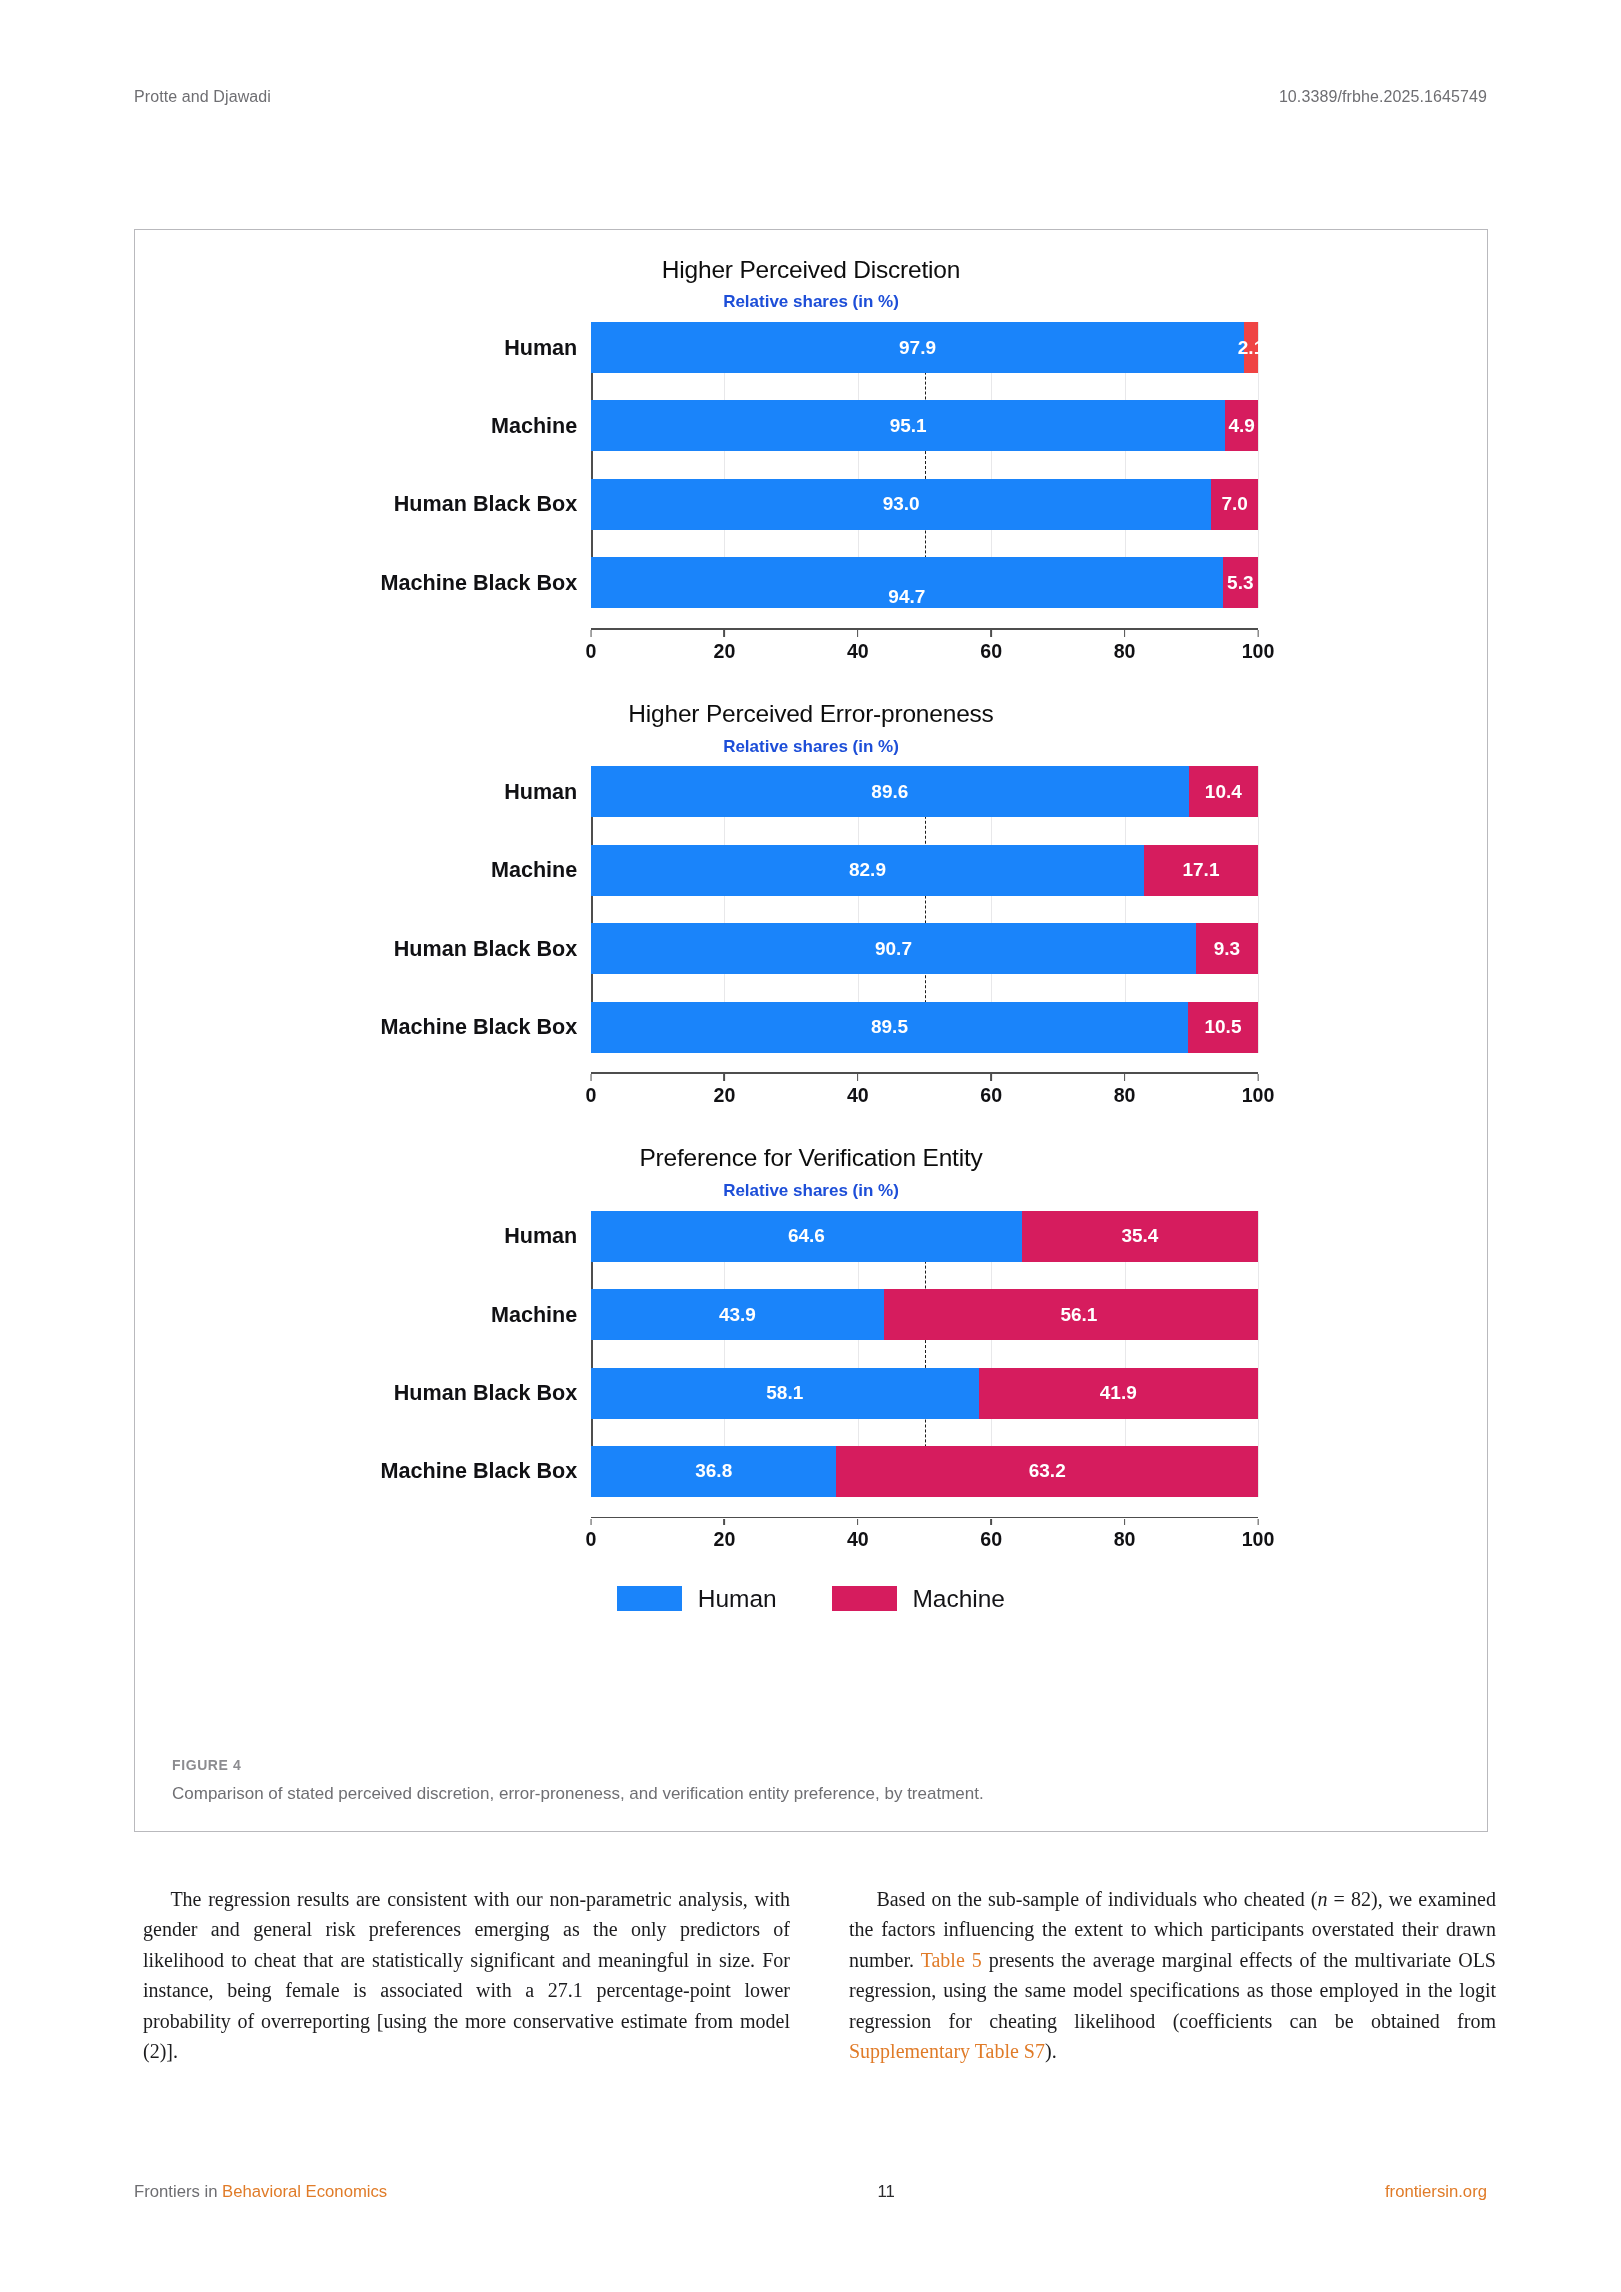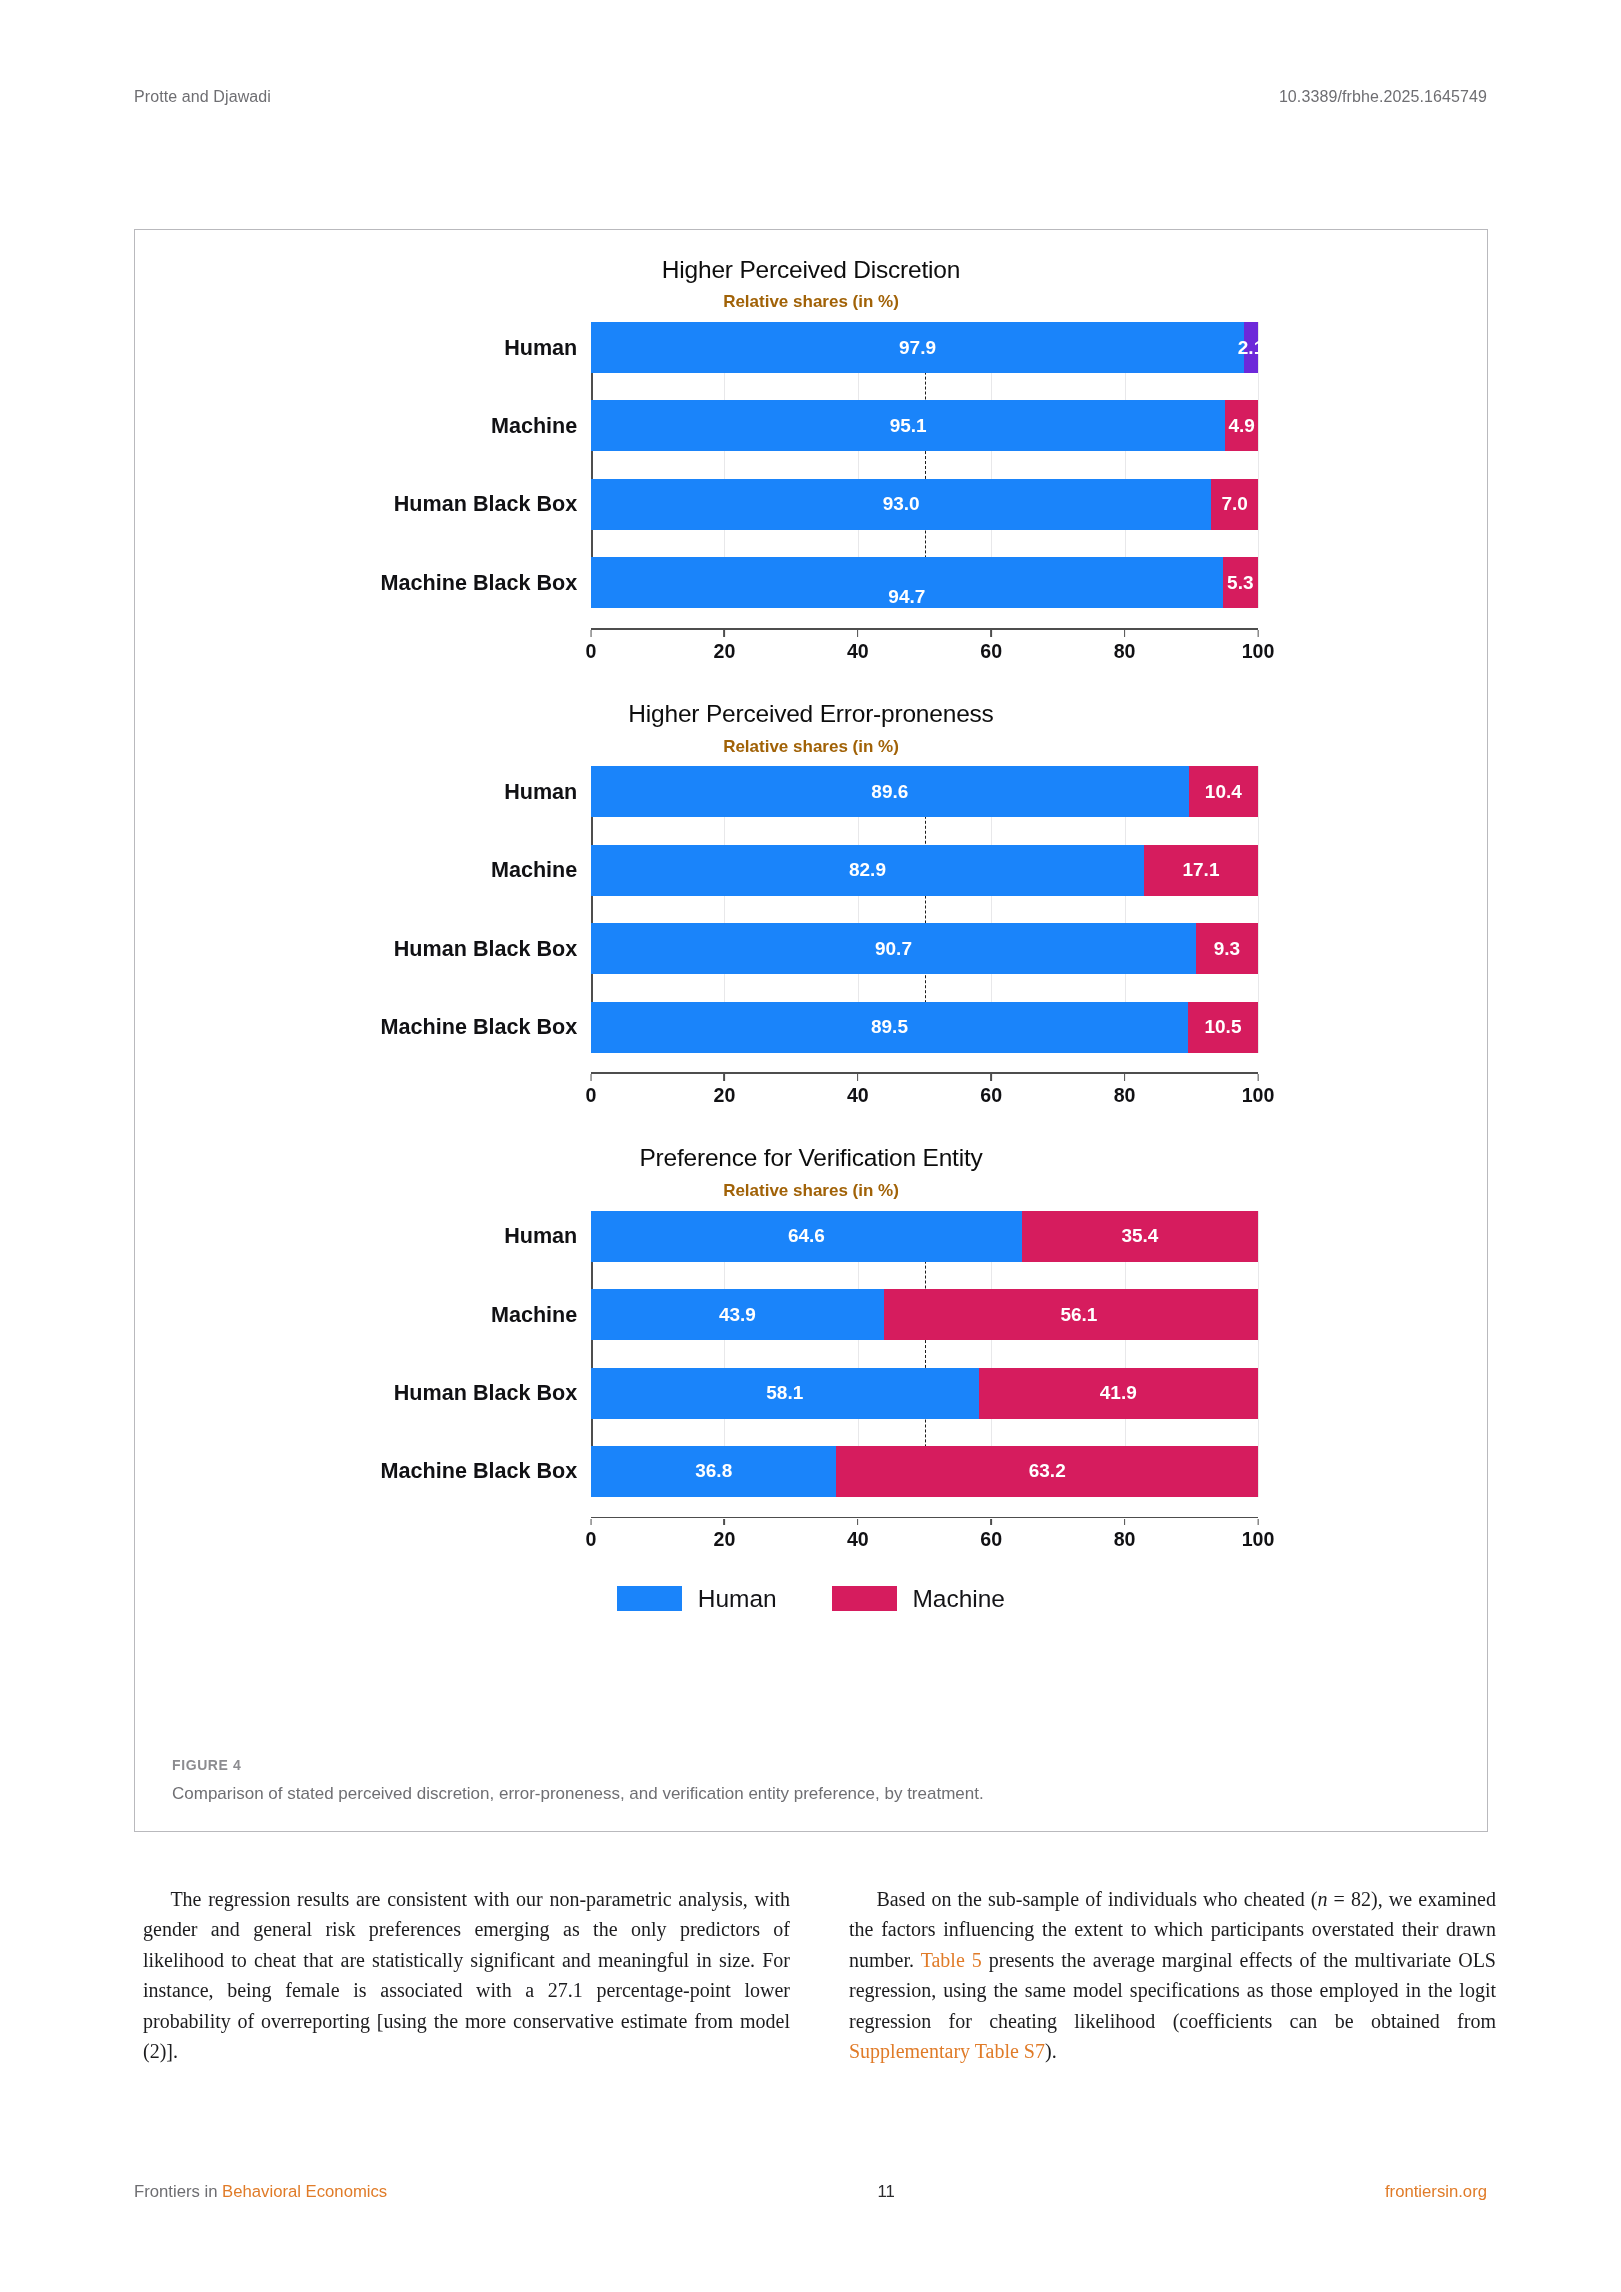--- a/index.html
+++ b/index.html
@@ -47,21 +47,21 @@
     text-align: center;
     font-size: 24.5px;
     font-weight: 400;
     color: #0d0d0d;
     letter-spacing: -0.2px;
   }
   .panel-subtitle {
     text-align: center;
     font-size: 17px;
     font-weight: 700;
-    color: #a16207;
+    color: #1d4ed8;
     margin-top: 8.8px;
   }
 
   
   .chart {
     position: relative;
     margin-top: 9.8px;
     padding-left: 0;
   }
   .rows { position: relative; }
@@ -266,21 +266,21 @@
               </div>
               <div class="yaxis"></div>
               <div class="rows">
                 <div class="row">
                   <div class="cat-label">Human</div>
                   <div class="bar-area">
                     <div class="stack">
                       <div class="seg human seg-clip" style="width: 97.9%; background: rgb(26, 132, 250);">
                         <span>97.9</span>
                       </div>
-                      <div class="seg machine" style="width: 2.1%; background: #6d28d9;">
+                      <div class="seg machine" style="width: 2.1%; background: #ef4444;">
                         <span>2.1</span>
                       </div>
                     </div>
                   </div>
                 </div>
                 <div class="row">
                   <div class="cat-label">Machine</div>
                   <div class="bar-area">
                     <div class="stack">
                       <div class="seg human seg-clip" style="width: 95.1%; background: rgb(26, 132, 250);">

